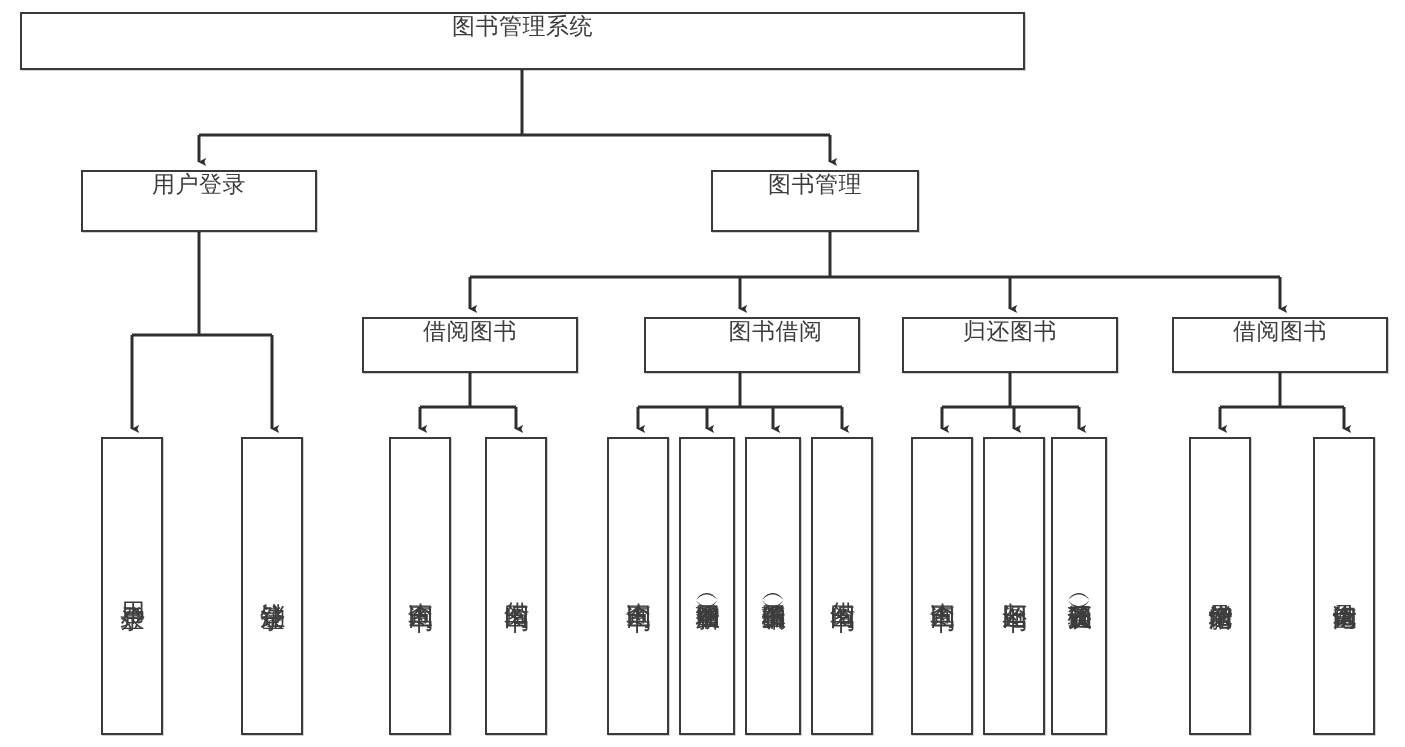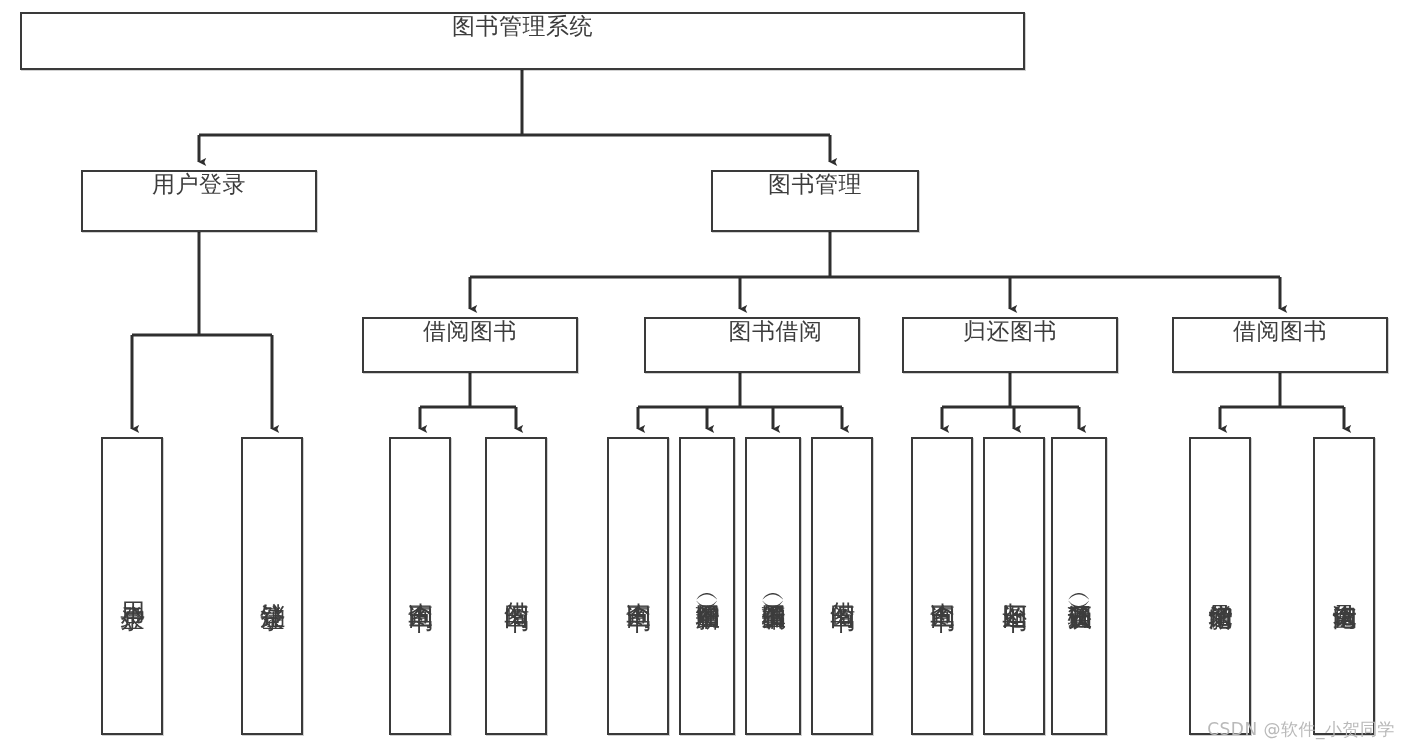--- a/index.html
+++ b/index.html
@@ -213,15 +213,14 @@
   </div>
 
   <div class="node vert tall-text" style="left:1189px; top:437px; width:62px; height:298px;">
     <span class="node-label">新增借阅记录</span>
   </div>
 
   <div class="node vert tall-text" style="left:1313px; top:437px; width:62px; height:298px;">
     <span class="node-label">查询借阅记录</span>
   </div>
 
-  <div id="watermark">CSDN @软件_小贺同学</div>
 
 </div>
 
 </body></html>

